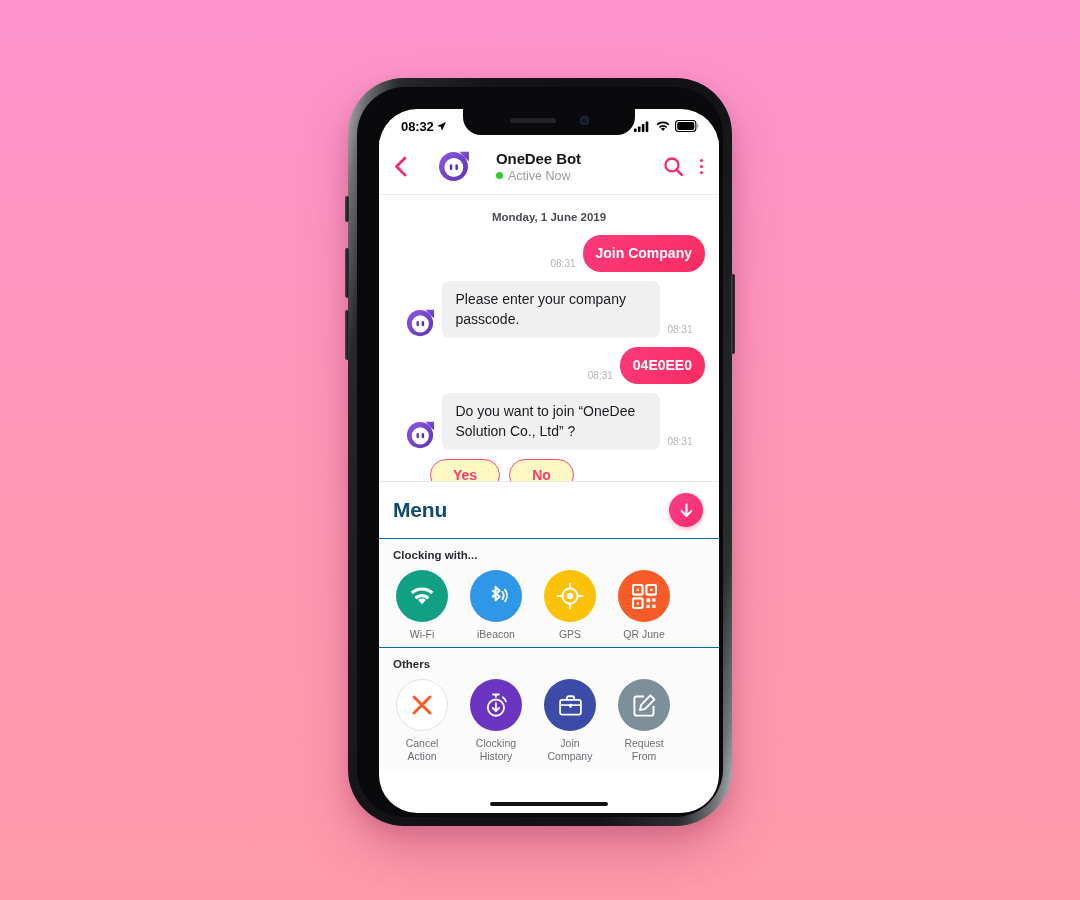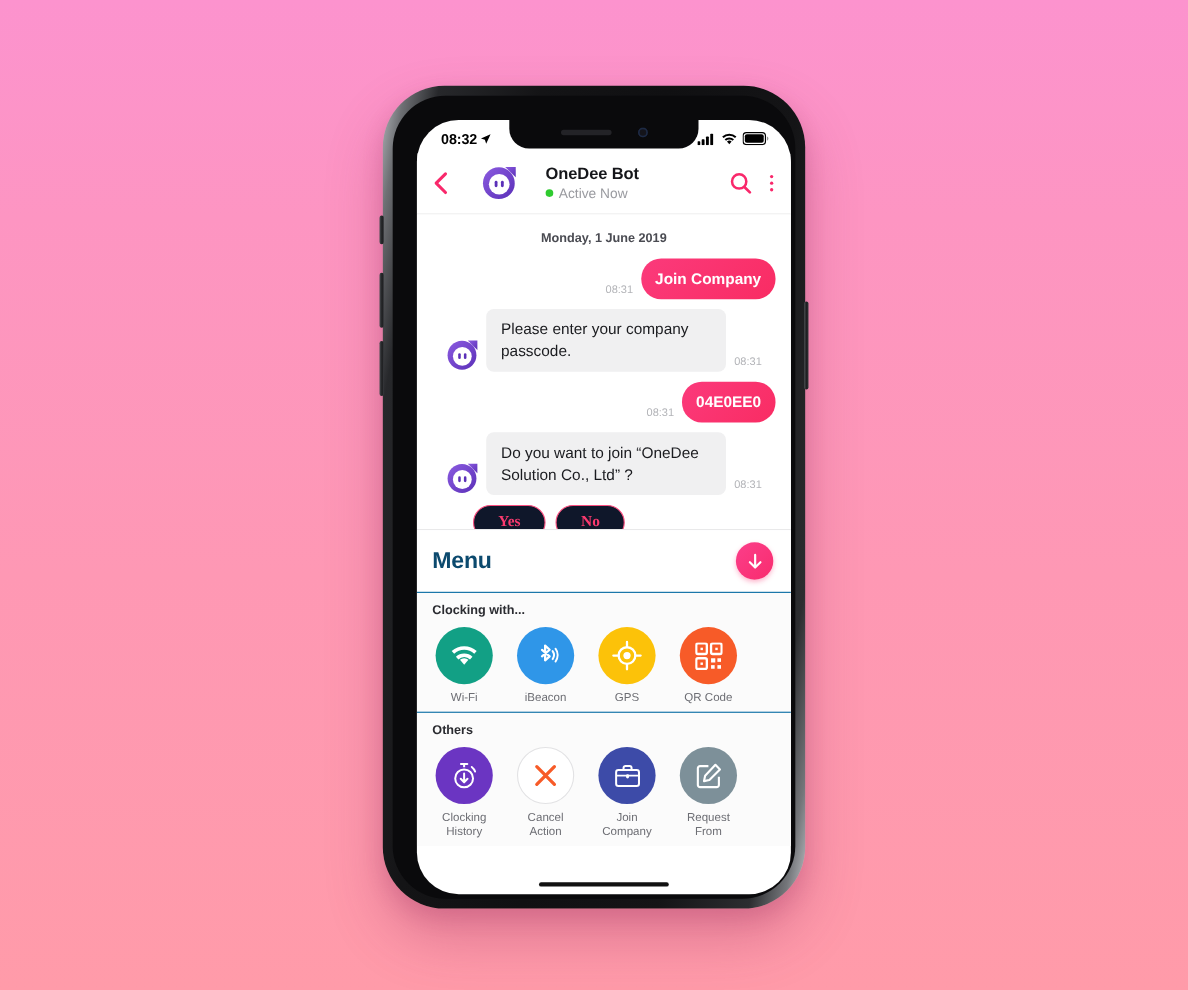--- a/index.html
+++ b/index.html
@@ -121,26 +121,26 @@
   }
   .ts { font-size: 10px; color: #b3b4b8; padding-bottom: 3px; }
   .ts.left { margin-right: 7px; }
   .ts.right { margin-left: 7px; }
   .avatar-msg { width: 30px; height: 30px; flex: 0 0 30px; margin-right: 7px; }
 
   .choice-row { display: flex; gap: 9px; margin: 9px 0 0 37px; }
   .choice {
     border: 1.4px solid #FB4E7F;
     color: #FB3A6F;
-    background: #0f172a;
+    background: #fef9c3;
     border-radius: 18px;
     font-size: 14px; font-weight: 700;
     padding: 7px 22px;
     cursor: pointer;
-    font-family: Liberation Serif, serif;
+    font-family: Liberation Sans, sans-serif;
   }
 
   
   .menu-panel { border-top: 1px solid #e7e7e8; background: #fff; }
   .menu-head {
     height: 56px; display: flex; align-items: center; justify-content: space-between;
     padding: 0 16px 0 14px; background:#fff;
   }
   .menu-title { font-size: 21px; font-weight: 700; color: #0c4a6e; letter-spacing: -0.2px;}
   .collapse-btn {
@@ -351,52 +351,52 @@
                   <rect x="15" y="1" width="10" height="10" rx="1.6" fill="none" stroke="#fff" stroke-width="2.2"></rect>
                   <rect x="19" y="5" width="2.3" height="2.3" fill="#fff"></rect>
                   <rect x="1" y="15" width="10" height="10" rx="1.6" fill="none" stroke="#fff" stroke-width="2.2"></rect>
                   <rect x="5" y="19" width="2.3" height="2.3" fill="#fff"></rect>
                   <rect x="15" y="15" width="4" height="4" fill="#fff"></rect>
                   <rect x="21" y="15" width="3.4" height="3.4" fill="#fff"></rect>
                   <rect x="15" y="21.5" width="3.4" height="3.4" fill="#fff"></rect>
                   <rect x="21" y="21.5" width="3.4" height="3.4" fill="#fff"></rect>
                 </svg>
               </div>
-              <div class="tile-label">QR Code</div>
+              <div class="tile-label">QR June</div>
             </div>
 
           </div>
         </div>
 
         <div class="menu-section">
           <div class="section-title">Others</div>
           <div class="tiles">
+
+            <div class="tile">
+              <div class="tile-circle" style="background:#fff;border:1px solid #e2e2e4">
+                <svg width="24" height="24" viewBox="0 0 24 24">
+                  <path d="M4 4 L20 20 M20 4 L4 20" stroke="#F75B28" stroke-width="3" stroke-linecap="round"></path>
+                </svg>
+              </div>
+              <div class="tile-label">Cancel Action</div>
+            </div>
 
             <div class="tile">
               <div class="tile-circle" style="background:#6B35C2">
                 <svg width="27" height="27" viewBox="0 0 28 28">
                   <circle cx="13.4" cy="16.2" r="8.4" fill="none" stroke="#fff" stroke-width="1.9"></circle>
                   <path d="M10.4 2.6 H16.4" stroke="#fff" stroke-width="1.9" stroke-linecap="round"></path>
                   <path d="M13.4 2.8 V5.6" stroke="#fff" stroke-width="1.9"></path>
                   <path d="M20.6 5.4 a9.6 9.6 0 0 1 3.2 4.4" fill="none" stroke="#fff" stroke-width="1.8" stroke-linecap="round"></path>
                   <path d="M13.4 11.6 V19.6 M10.2 16.6 L13.4 19.9 L16.6 16.6" fill="none" stroke="#fff" stroke-width="1.9" stroke-linecap="round" stroke-linejoin="round"></path>
                 </svg>
               </div>
               <div class="tile-label">Clocking History</div>
             </div>
 
-            <div class="tile">
-              <div class="tile-circle" style="background:#fff;border:1px solid #e2e2e4">
-                <svg width="24" height="24" viewBox="0 0 24 24">
-                  <path d="M4 4 L20 20 M20 4 L4 20" stroke="#F75B28" stroke-width="3" stroke-linecap="round"></path>
-                </svg>
-              </div>
-              <div class="tile-label">Cancel Action</div>
-            </div>
-
 
             <div class="tile">
               <div class="tile-circle" style="background:#3D4BA8">
                 <svg width="25" height="25" viewBox="0 0 26 26">
                   <rect x="2.2" y="7.2" width="21.6" height="15.2" rx="2.2" fill="none" stroke="#fff" stroke-width="1.9"></rect>
                   <path d="M9.2 7 V5.3a1.9 1.9 0 0 1 1.9-1.9h3.8a1.9 1.9 0 0 1 1.9 1.9V7" fill="none" stroke="#fff" stroke-width="1.9"></path>
                   <path d="M2.6 12.6 H23.4" stroke="#fff" stroke-width="1.7"></path>
                   <rect x="11.6" y="11.2" width="2.8" height="4.2" rx="1.4" fill="#fff"></rect>
                 </svg>
               </div>

